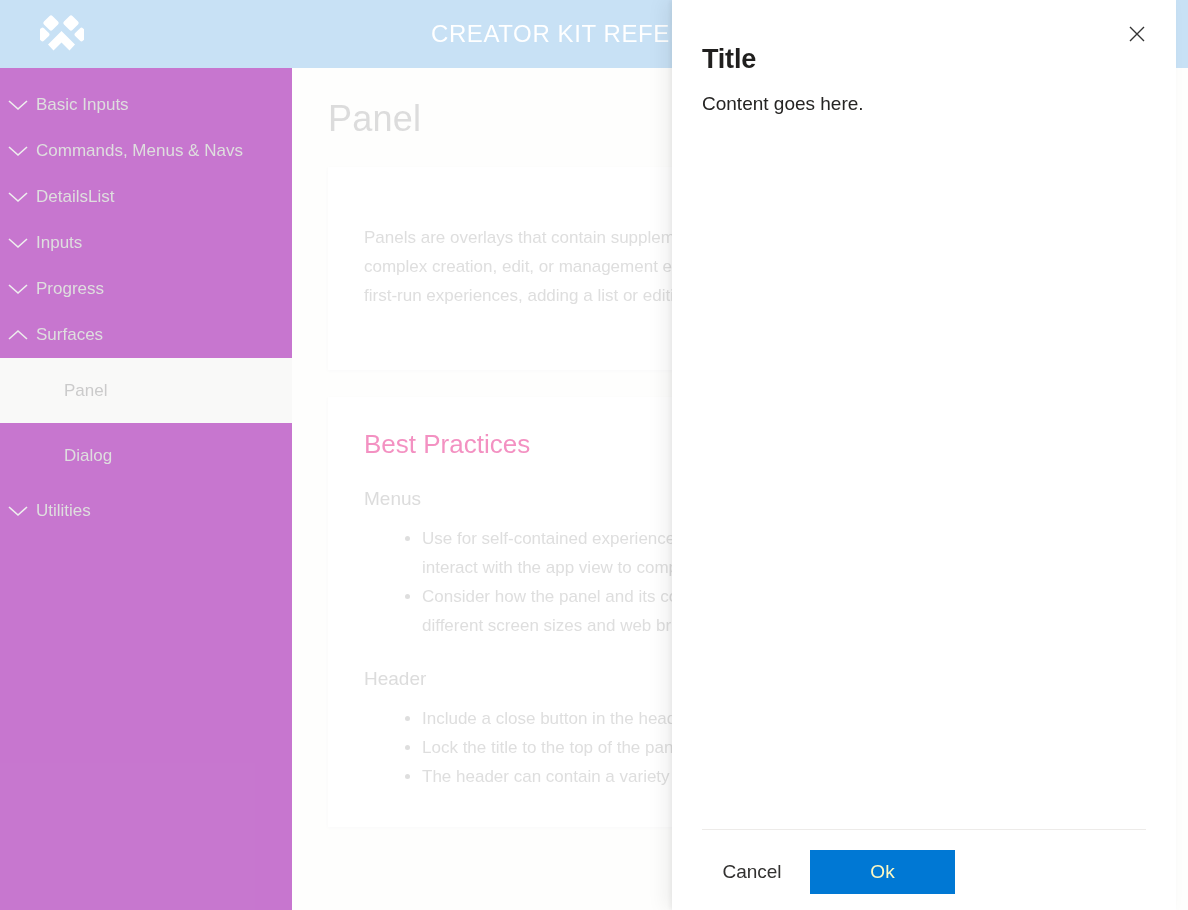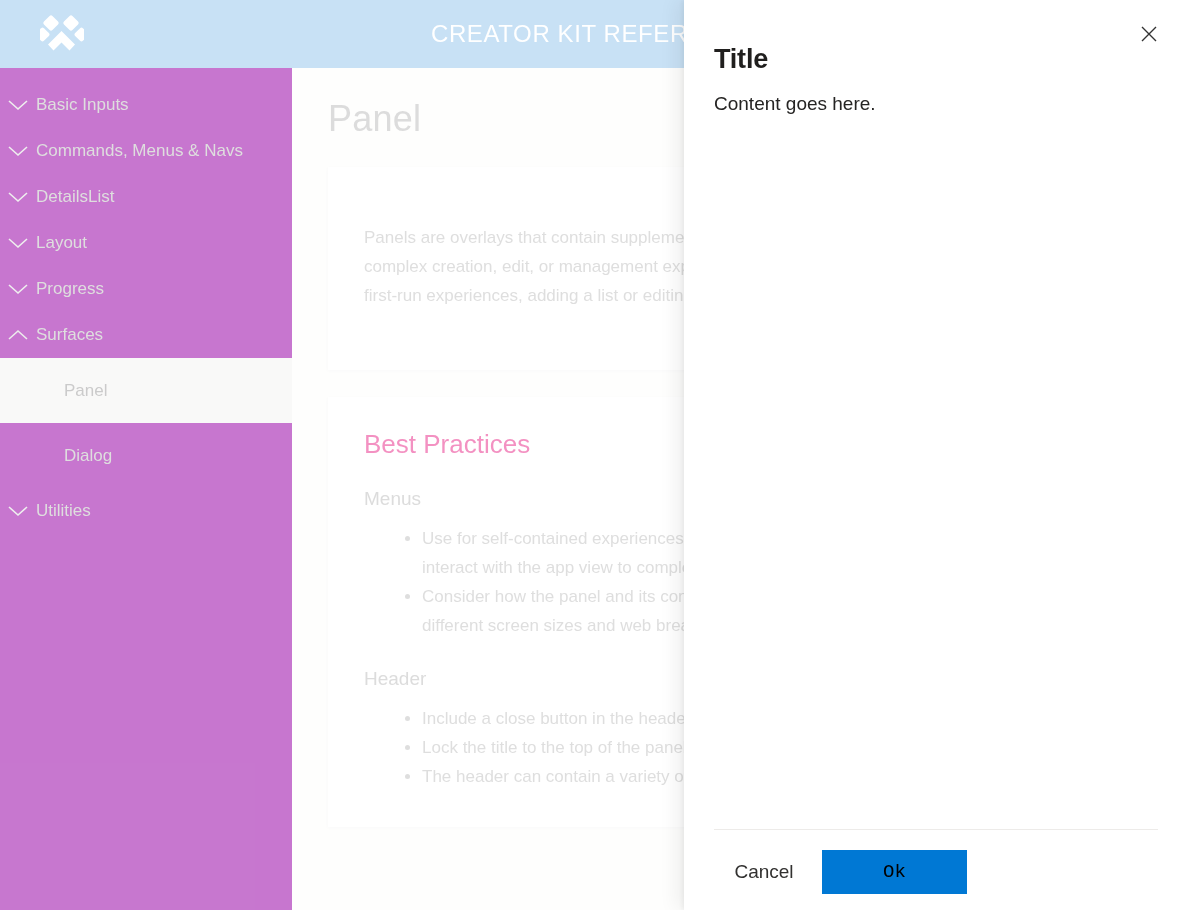--- a/index.html
+++ b/index.html
@@ -161,21 +161,21 @@
   #scrim {
     position: absolute;
     inset: 0;
     background: rgba(255,255,255,0.40);
     pointer-events: none;
   }
 
   
   #panel {
     position: absolute;
-    right: 0; top: 0;
+    right: 12px; top: 0;
     width: 504px; height: 910px;
     background: #ffffff;
     box-shadow: -8px 0 18px rgba(0,0,0,0.06), -2px 0 4px rgba(0,0,0,0.05);
     display: flex;
     flex-direction: column;
   }
   .panel-close {
     position: absolute;
     right: 18px; top: 14px;
     width: 42px; height: 40px;
@@ -226,23 +226,22 @@
     font-size: 19px;
     cursor: pointer;
     padding: 0 20px;
   }
   .btn-secondary {
     background: transparent;
     color: #323130;
   }
   .btn-primary {
     background: #0078d4;
-    color: #000000;
+    color: #fef9c3;
     min-width: 145px;
-    font-family: Liberation Mono, monospace;
   }
 </style>
 </head>
 <body>
 
 <div id="app">
 
   <div id="app-layer">
 
     <div class="topbar">
@@ -288,21 +287,21 @@
         </span>
         <span class="nav-group-label">DetailsList</span>
       </div>
 
       <div class="nav-group">
         <span class="chev">
           <svg width="22" height="14" viewBox="0 0 22 14">
               <path d="M2 3 L11 11 L20 3" fill="none" stroke="#e4e4e4" stroke-width="1.6"></path>
             </svg>
         </span>
-        <span class="nav-group-label">Layout</span>
+        <span class="nav-group-label">Inputs</span>
       </div>
 
       <div class="nav-group">
         <span class="chev">
           <svg width="22" height="14" viewBox="0 0 22 14">
               <path d="M2 3 L11 11 L20 3" fill="none" stroke="#e4e4e4" stroke-width="1.6"></path>
             </svg>
         </span>
         <span class="nav-group-label">Progress</span>
       </div>

